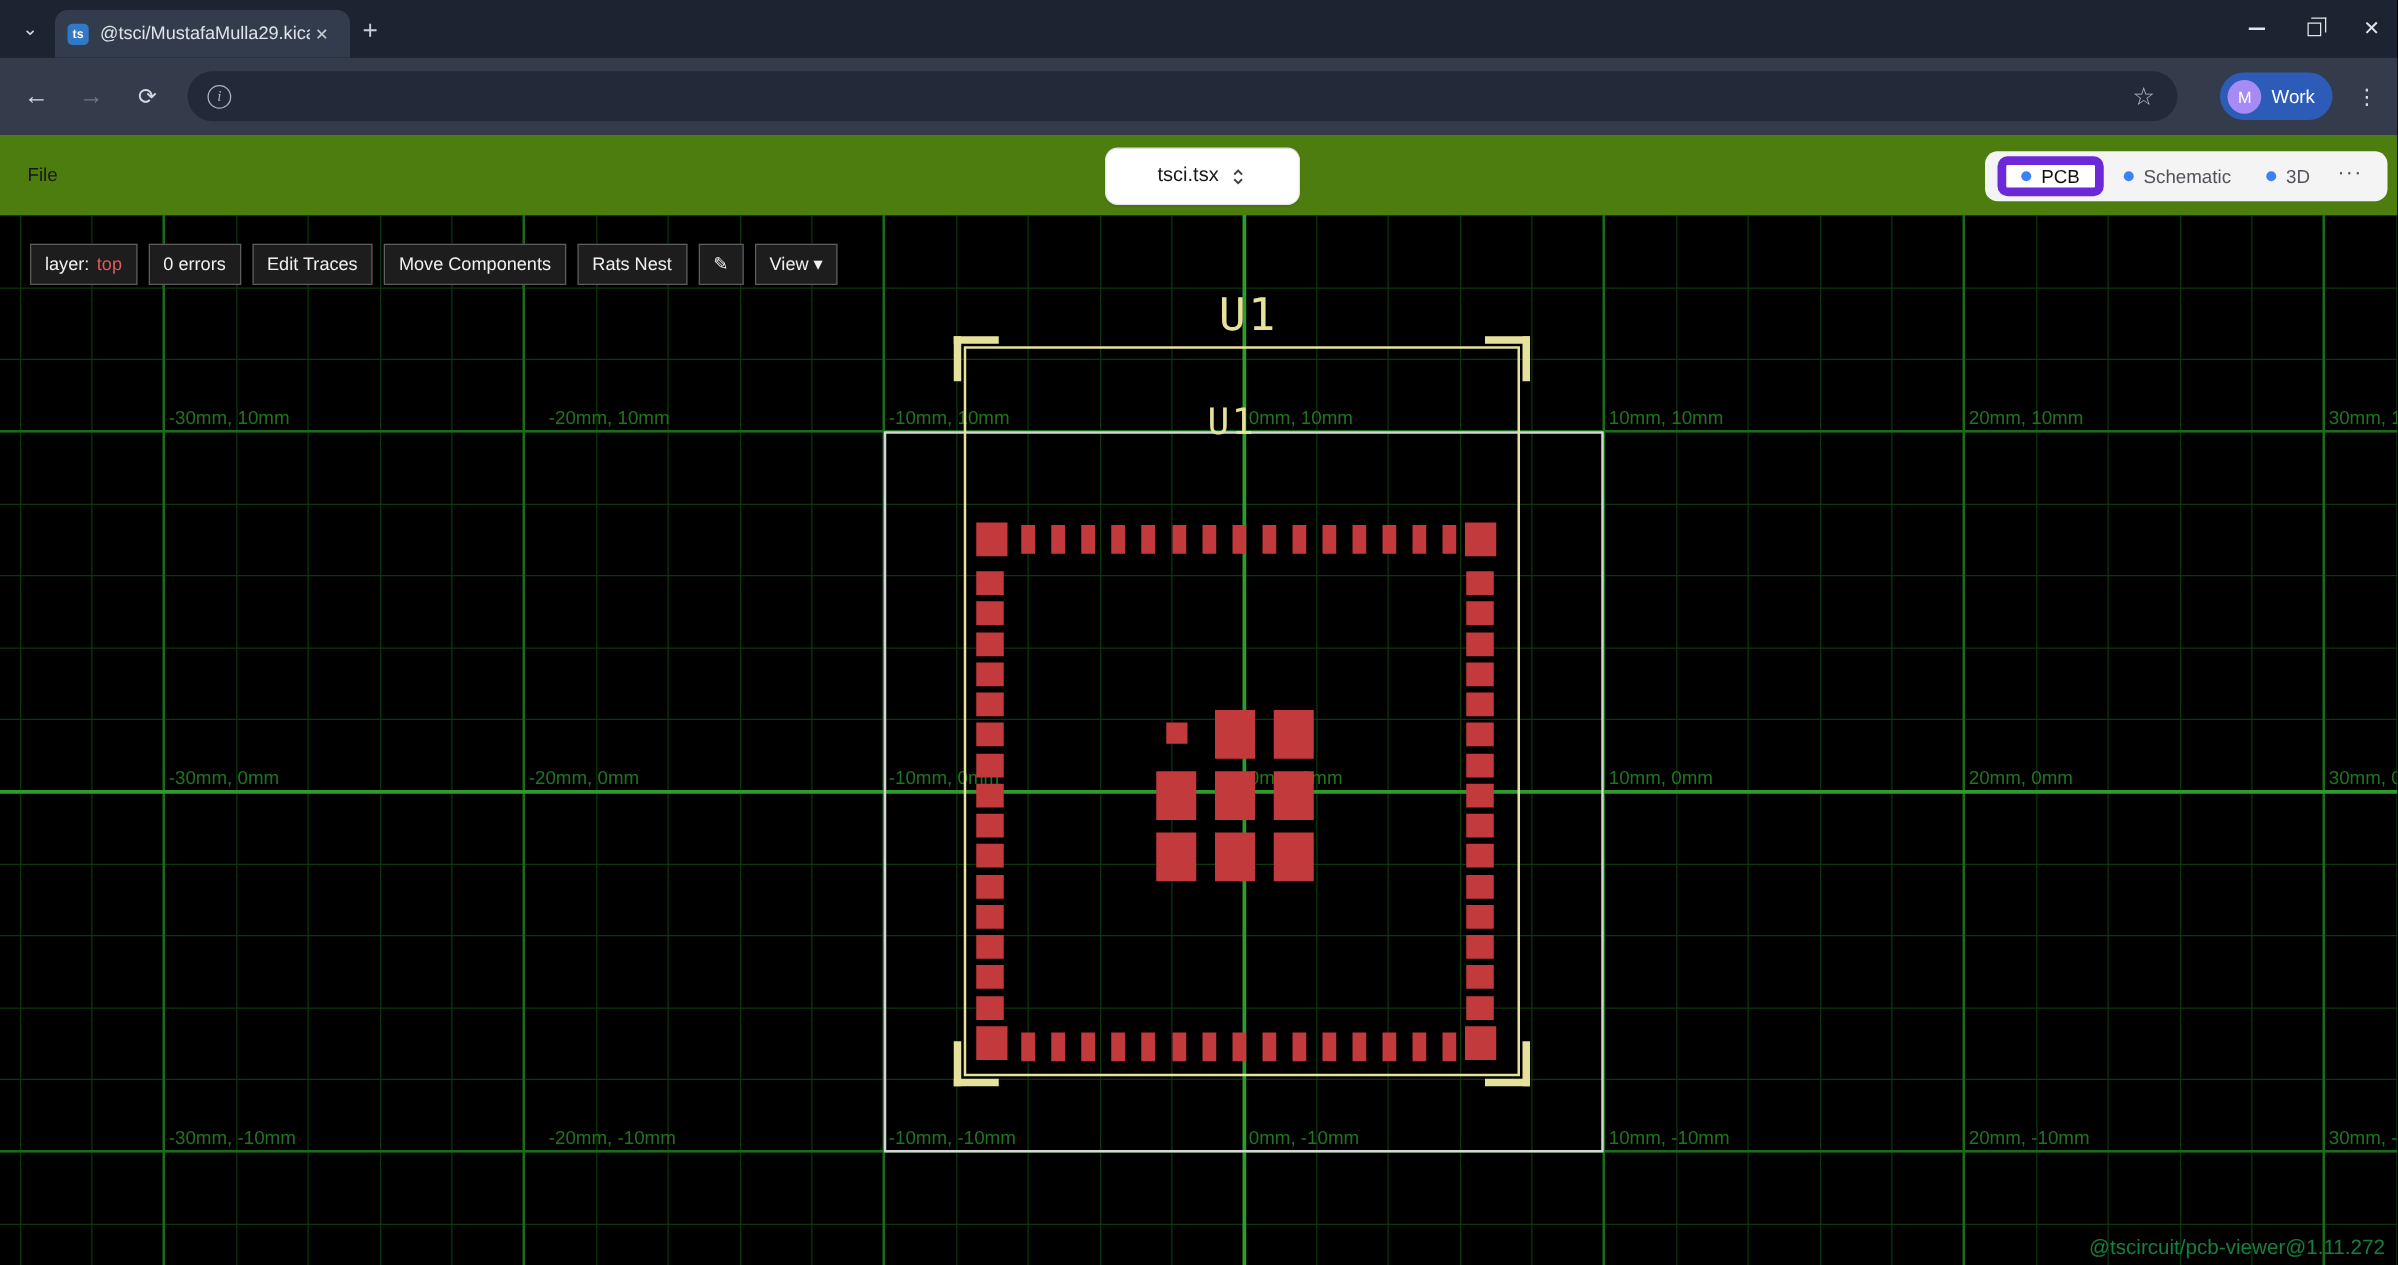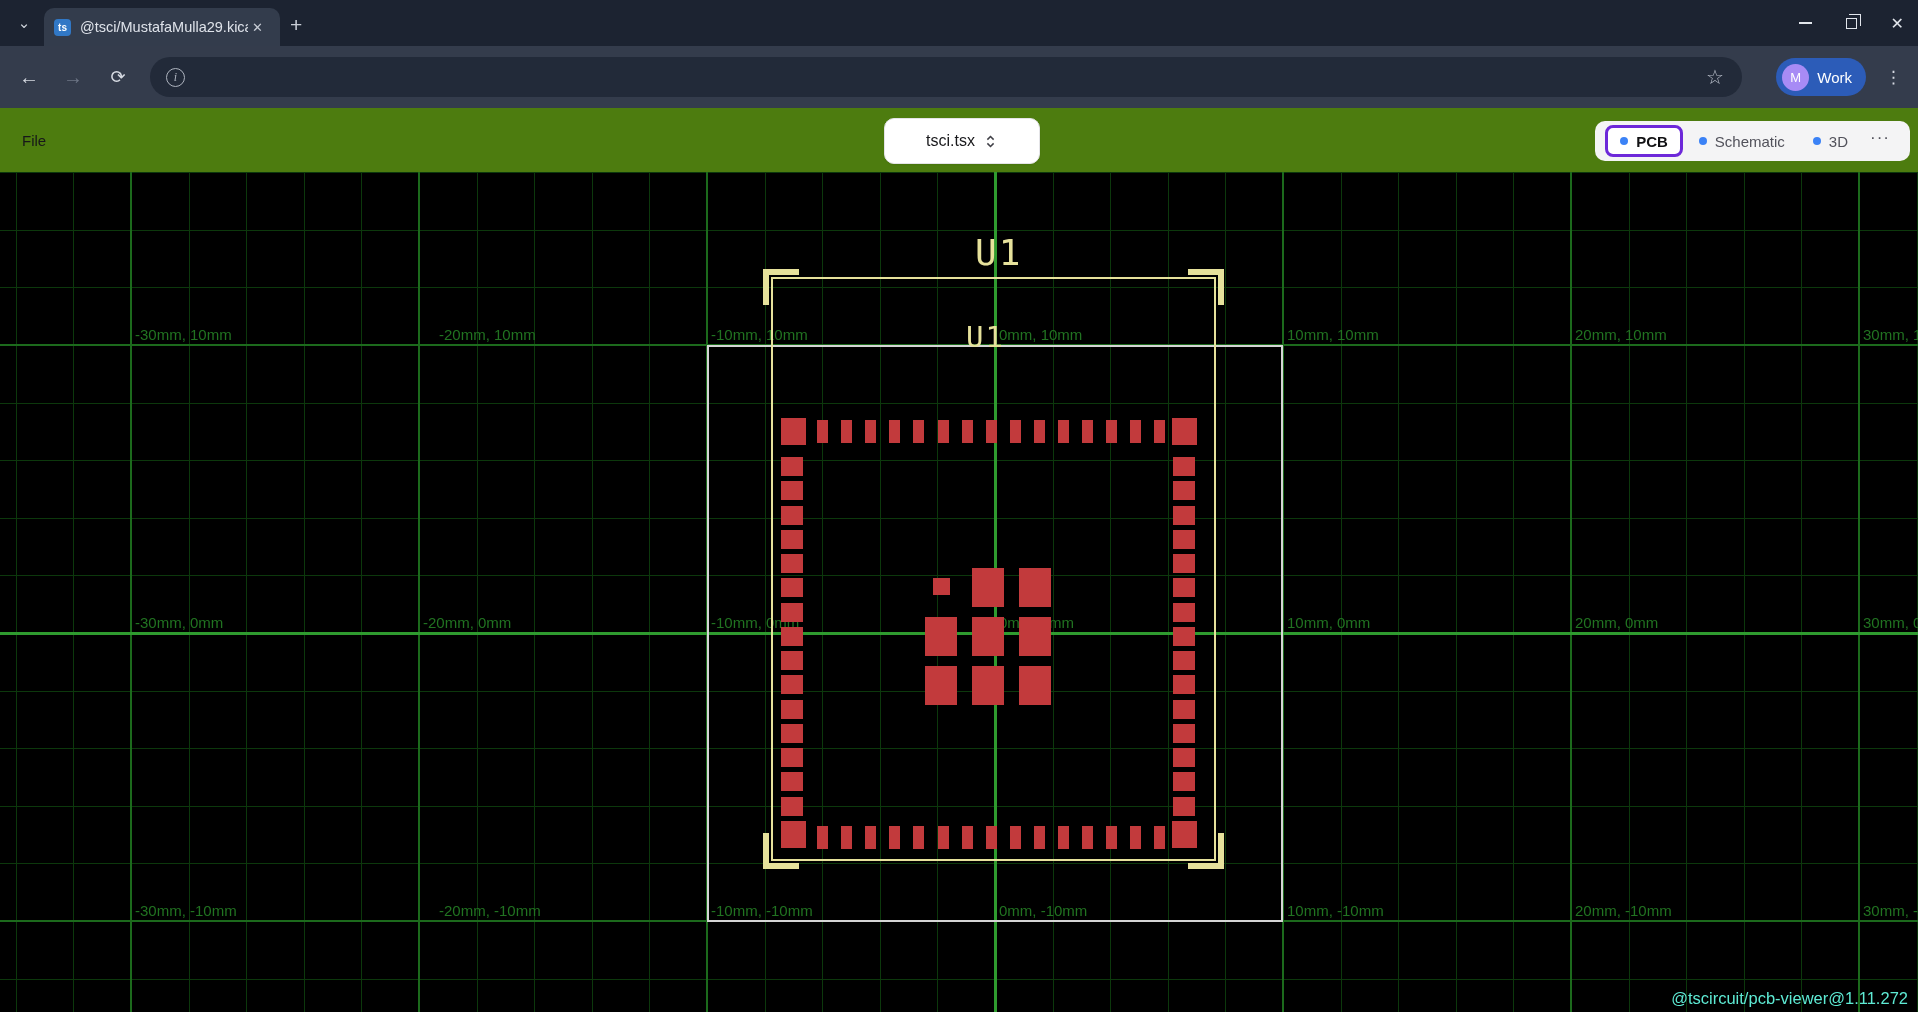--- a/index.html
+++ b/index.html
@@ -46,40 +46,40 @@
   
   #appheader { position:absolute; left:0; top:108px; width:1918px; height:64px; background:#4d7c0f; }
   #file-menu { position:absolute; left:22px; top:0; height:64px; display:flex; align-items:center;
                font-size:15px; color:#17171a; }
   #file-select { position:absolute; left:884px; top:10px; width:156px; height:46px; background:#fff;
                  border:1px solid #e4e4e7; border-radius:10px; box-shadow:0 1px 2px rgba(0,0,0,.07);
                  display:flex; align-items:center; justify-content:center; gap:8px; font-size:16px; color:#18181b; }
   #view-group { position:absolute; right:8px; top:13px; height:40px; background:#f4f4f5; border-radius:10px;
                 display:flex; align-items:center; padding:0 10px; gap:4px; }
   .view-item { display:flex; align-items:center; gap:8px; font-size:15px; color:#52525b; padding:0 12px; height:32px; }
-  .view-item.active { background:#fff; border:3px solid #6d28d9; border-radius:8px; color:#111113; font-weight:bold; }
+  .view-item.active { background:#fff; border:7px solid #6d28d9; border-radius:8px; color:#111113; font-weight:normal; }
   .dot { width:8px; height:8px; border-radius:50%; background:#3b82f6; flex:none; }
   #view-more { font-size:17px; color:#52525b; padding:0 10px 6px 6px; letter-spacing:1px; }
 
   
   #canvas { position:absolute; left:0; top:172px; width:1918px; height:840px; background:#000; overflow:hidden; }
   .gl { position:absolute; }                    
   .glabel { position:absolute; font-size:15px; color:#217321; white-space:nowrap; z-index:2; }
   #board-outline { position:absolute; border:2px solid #d5d5d5; z-index:3; }
   #silkscreen { position:absolute; border:2px solid #e6e19b; z-index:3; }
   .corner { position:absolute; background:#e6e19b; z-index:4; }
   .refdes { position:absolute; color:#e6e19b; font-family:"DejaVu Sans Mono", monospace; z-index:4;
             letter-spacing:2px; }
   .pad { position:absolute; background:#c23a3c; z-index:5; }
 
   #pcb-toolbar { position:absolute; left:24px; top:23px; display:flex; gap:9px; z-index:10; }
   .tbtn { background:#1d1d1d; border:1px solid #5d5d5d; color:#f0f0f0; font-size:14.5px;
           padding:7px 11px; display:flex; align-items:center; gap:6px; }
   .layer-top { color:#e05b5b; }
-  #version { position:absolute; right:10px; bottom:4px; font-size:16.5px; color:#5eead4; z-index:10; }
+  #version { position:absolute; right:10px; bottom:4px; font-size:16.5px; color:#15803d; z-index:10; }
 </style>
 </head>
 <body>
 
 <div id="screen">
 
   <div id="tabbar">
     <div id="tab-search">⌄</div>
     <div id="tab">
       <span class="favicon">ts</span>
@@ -302,16 +302,28 @@
         <div class="pad" style="left: 972px; top: 396px; width: 32px; height: 39px; background: rgb(194, 58, 60);"></div>
         <div class="pad" style="left: 1019px; top: 396px; width: 32px; height: 39px; background: rgb(194, 58, 60);"></div>
         <div class="pad" style="left: 925px; top: 445px; width: 32px; height: 39px; background: rgb(194, 58, 60);"></div>
         <div class="pad" style="left: 972px; top: 445px; width: 32px; height: 39px; background: rgb(194, 58, 60);"></div>
         <div class="pad" style="left: 1019px; top: 445px; width: 32px; height: 39px; background: rgb(194, 58, 60);"></div>
         <div class="pad" style="left: 925px; top: 494px; width: 32px; height: 39px; background: rgb(194, 58, 60);"></div>
         <div class="pad" style="left: 972px; top: 494px; width: 32px; height: 39px; background: rgb(194, 58, 60);"></div>
         <div class="pad" style="left: 1019px; top: 494px; width: 32px; height: 39px; background: rgb(194, 58, 60);"></div>
       </div>
 
+    <div id="pcb-toolbar">
+      <div class="tbtn">
+        <span>layer:</span>
+        <span class="layer-top">top</span>
+      </div>
+      <div class="tbtn">0 errors</div>
+      <div class="tbtn">Edit Traces</div>
+      <div class="tbtn">Move Components</div>
+      <div class="tbtn">Rats Nest</div>
+      <div class="tbtn">✎</div>
+      <div class="tbtn">View ▾</div>
+    </div>
 
     <div id="version">@tscircuit/pcb-viewer@1.11.272</div>
   </div>
 </div>
 
 </body></html>

